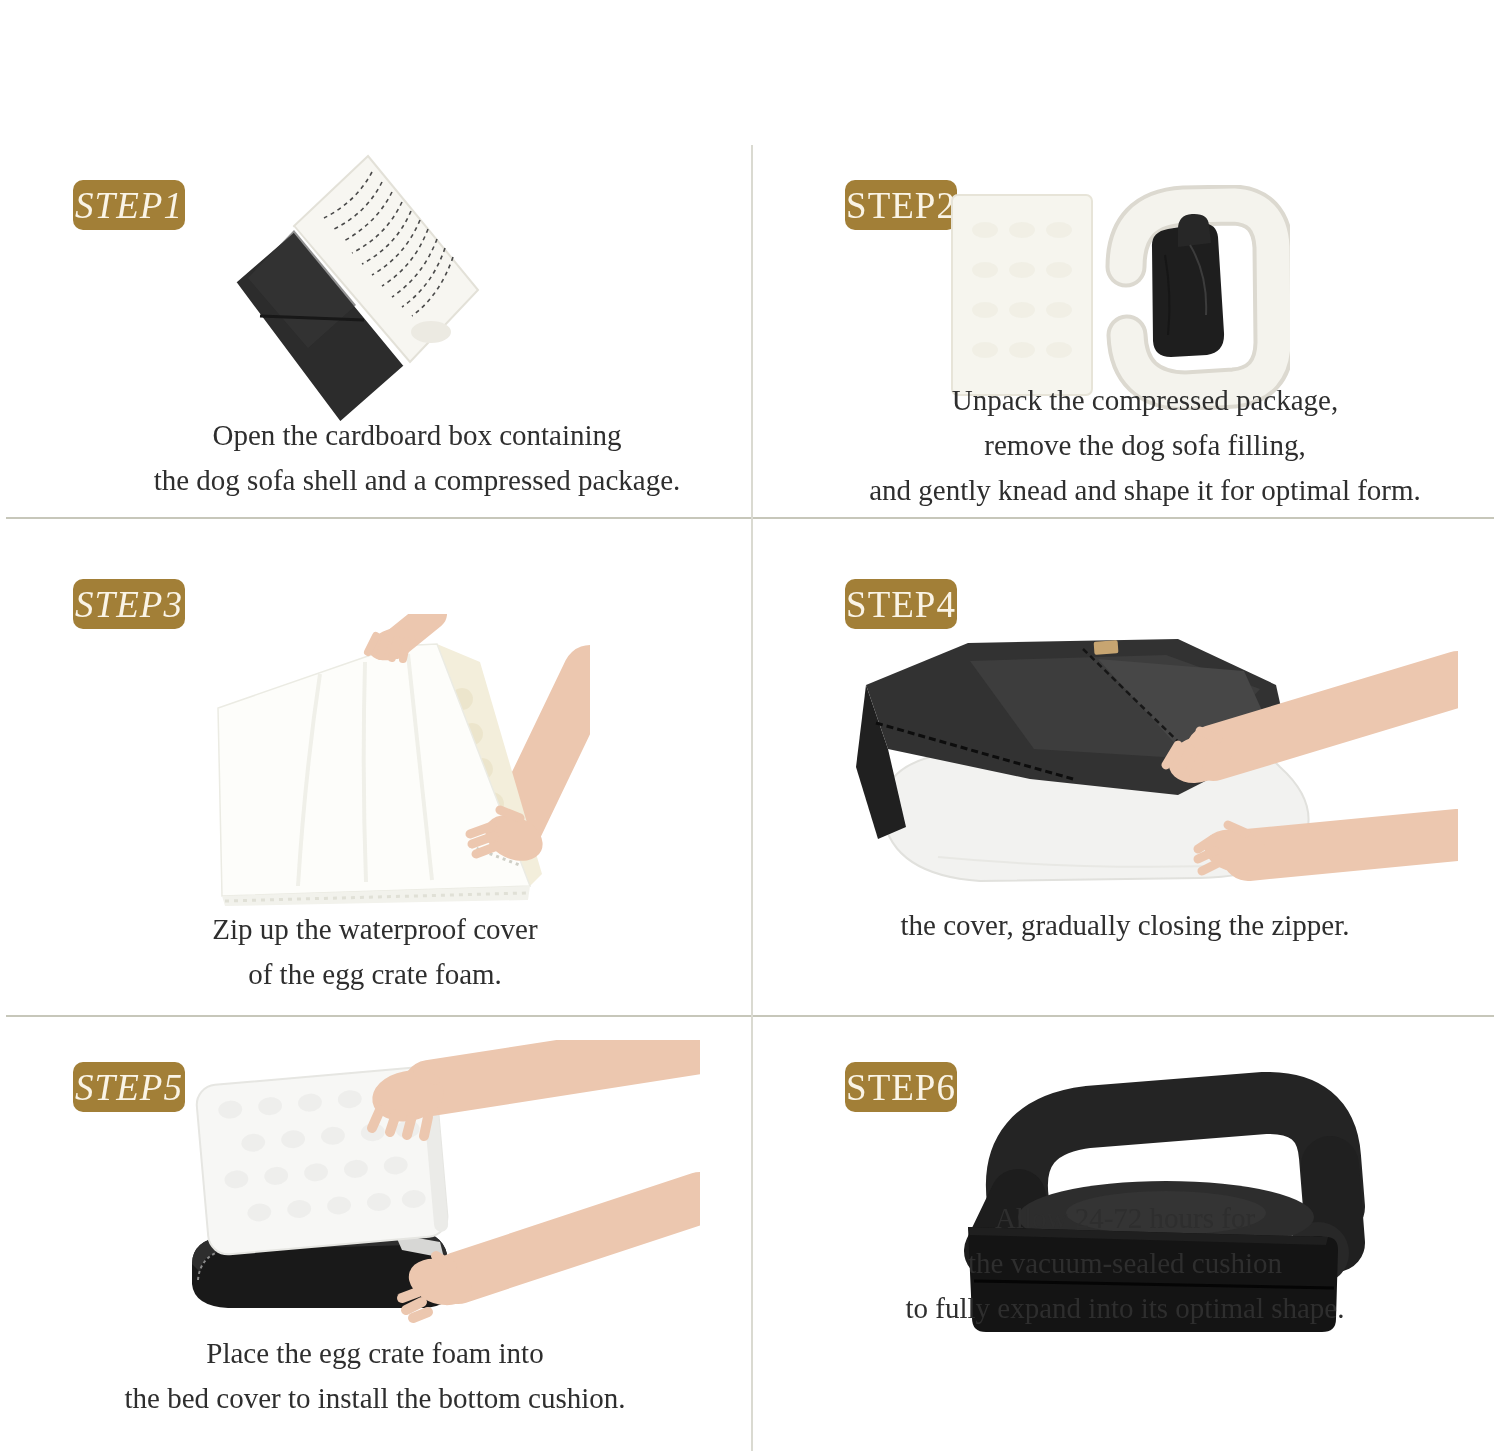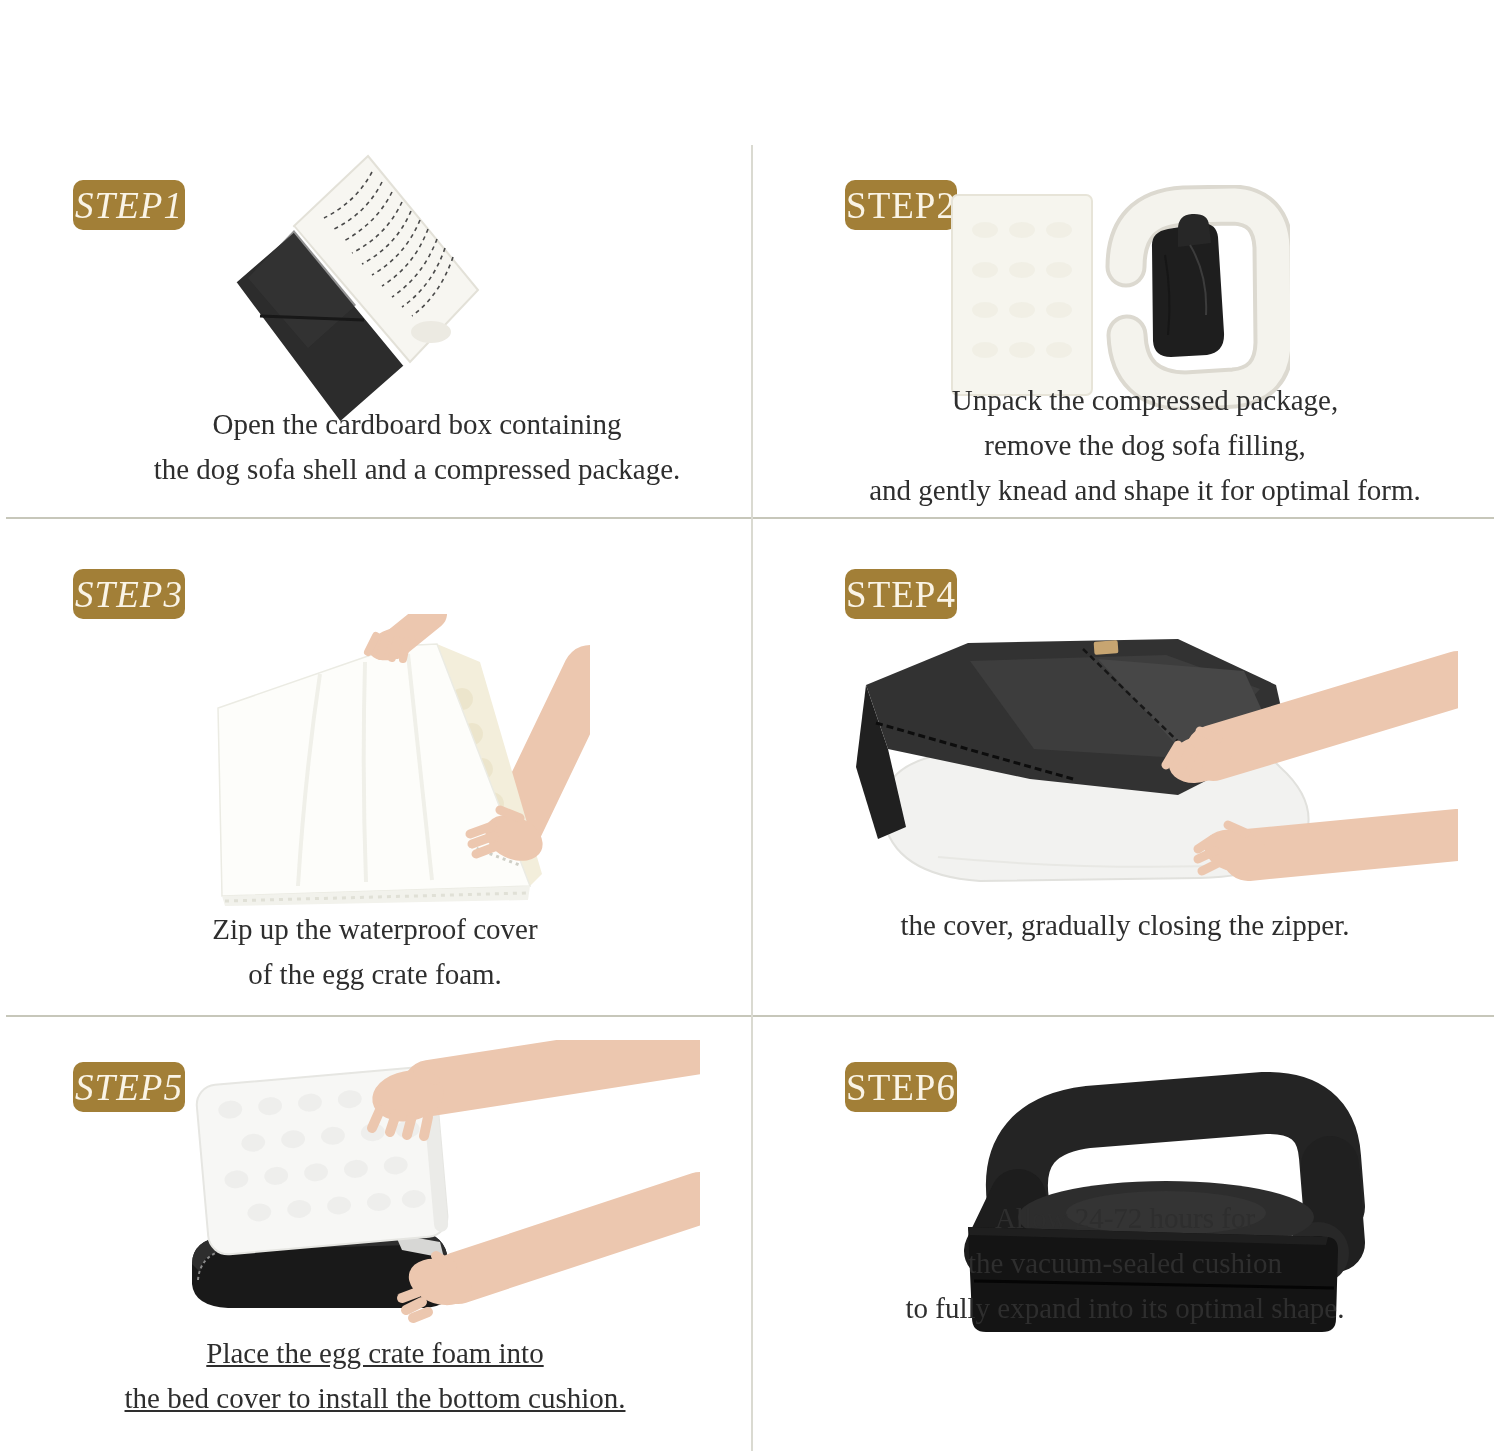--- a/index.html
+++ b/index.html
@@ -40,33 +40,33 @@
   .panel.p4{left:750px;top:519px;height:447px;}
   .panel.p5{left:0;top:1017px;height:434px;}
   .panel.p6{left:750px;top:1017px;height:344px;}
   .badge{
     position:absolute;width:112px;height:50px;border-radius:10px;
     background:var(--badge-gold);color:var(--banner-text);
     display:flex;align-items:center;justify-content:center;
     font-size:37px;letter-spacing:1px;
   }
   .p1 .badge,.p2 .badge{top:35px;}
-  .p3 .badge,.p4 .badge{top:50px;}
+  .p3 .badge,.p4 .badge{top:60px;}
   .p5 .badge,.p6 .badge{top:45px;}
   .p1 .badge,.p3 .badge,.p5 .badge{left:73px;font-style:italic;}
   .p2 .badge,.p4 .badge,.p6 .badge{left:60px;margin-left:35px;}
   .caption{
     position:absolute;left:0;right:0;text-align:center;
     color:var(--caption-text);font-size:29px;line-height:45px;
   }
-  .p1 .caption{bottom:25px;transform:translateX(42px);}
+  .p1 .caption{bottom:14px;transform:translateX(42px);}
   .p2 .caption{bottom:4px;transform:translateX(20px);}
   .p3 .caption{bottom:18px;}
   .p4 .caption{bottom:18px;}
-  .p5 .caption{bottom:30px;text-decoration:underline;}
+  .p5 .caption{bottom:30px;}
   .p6 .caption{bottom:30px;}
   .figure{position:absolute;}
   .p1 .figure{left:206px;top:5px;width:320px;height:290px;}
   .p2 .figure{left:190px;top:40px;width:350px;height:225px;}
   .p3 .figure{left:170px;top:95px;width:420px;height:295px;}
   .p4 .figure{left:98px;top:108px;width:610px;height:270px;}
   .p5 .figure{left:140px;top:23px;width:560px;height:290px;}
   .p6 .figure{left:146px;top:48px;width:500px;height:275px;}
   .figure svg{width:100%;height:100%;display:block;}
 </style>

